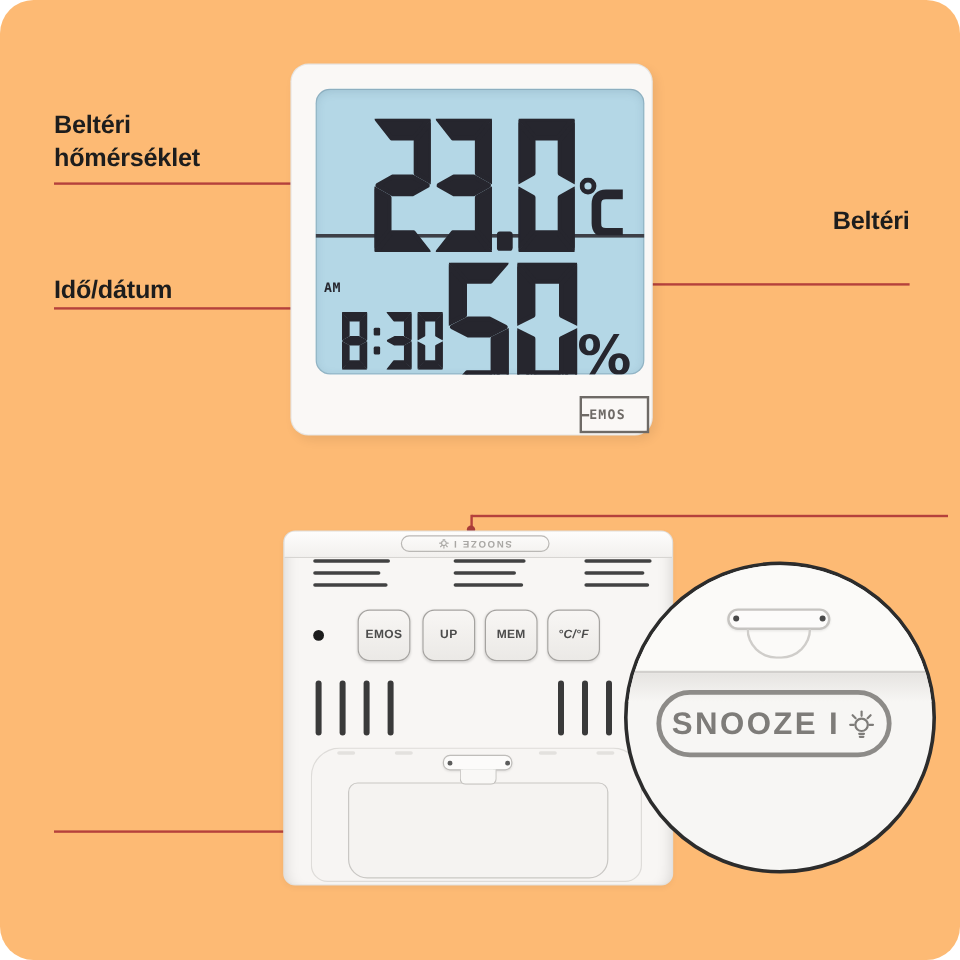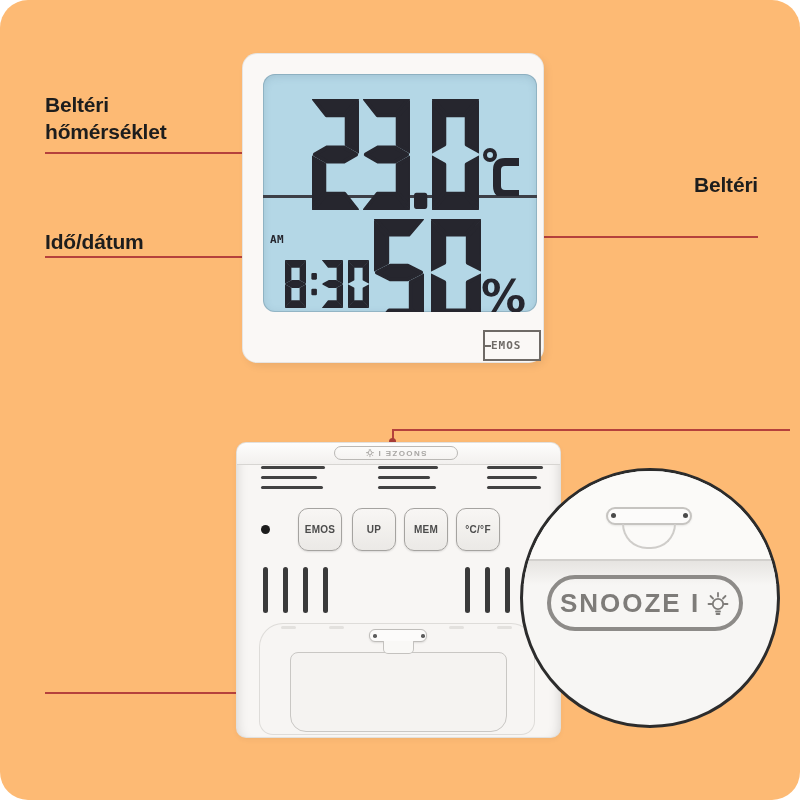--- a/index.html
+++ b/index.html
@@ -241,21 +241,21 @@
       <i style="width:56px"></i>
         <i style="width:50px"></i>
         <i style="width:54px"></i>
     </div>
 
     <div class="reset-dot"></div>
 
     <div class="btn" style="left:61px;">EMOS</div>
     <div class="btn" style="left:115px;">UP</div>
     <div class="btn" style="left:167px;">MEM</div>
-    <div class="btn" style="left:219px;">°C/°F</div>
+    <div class="btn" style="left:219px;font-style:italic;">°C/°F</div>
 
     <div class="vslat" style="left:26px;"></div>
     <div class="vslat" style="left:46px;"></div>
     <div class="vslat" style="left:66px;"></div>
     <div class="vslat" style="left:86px;"></div>
     <div class="vslat" style="left:228px;"></div>
     <div class="vslat" style="left:248px;"></div>
     <div class="vslat" style="left:268px;"></div>
     <div class="vslat" style="left:288px;"></div>
 

